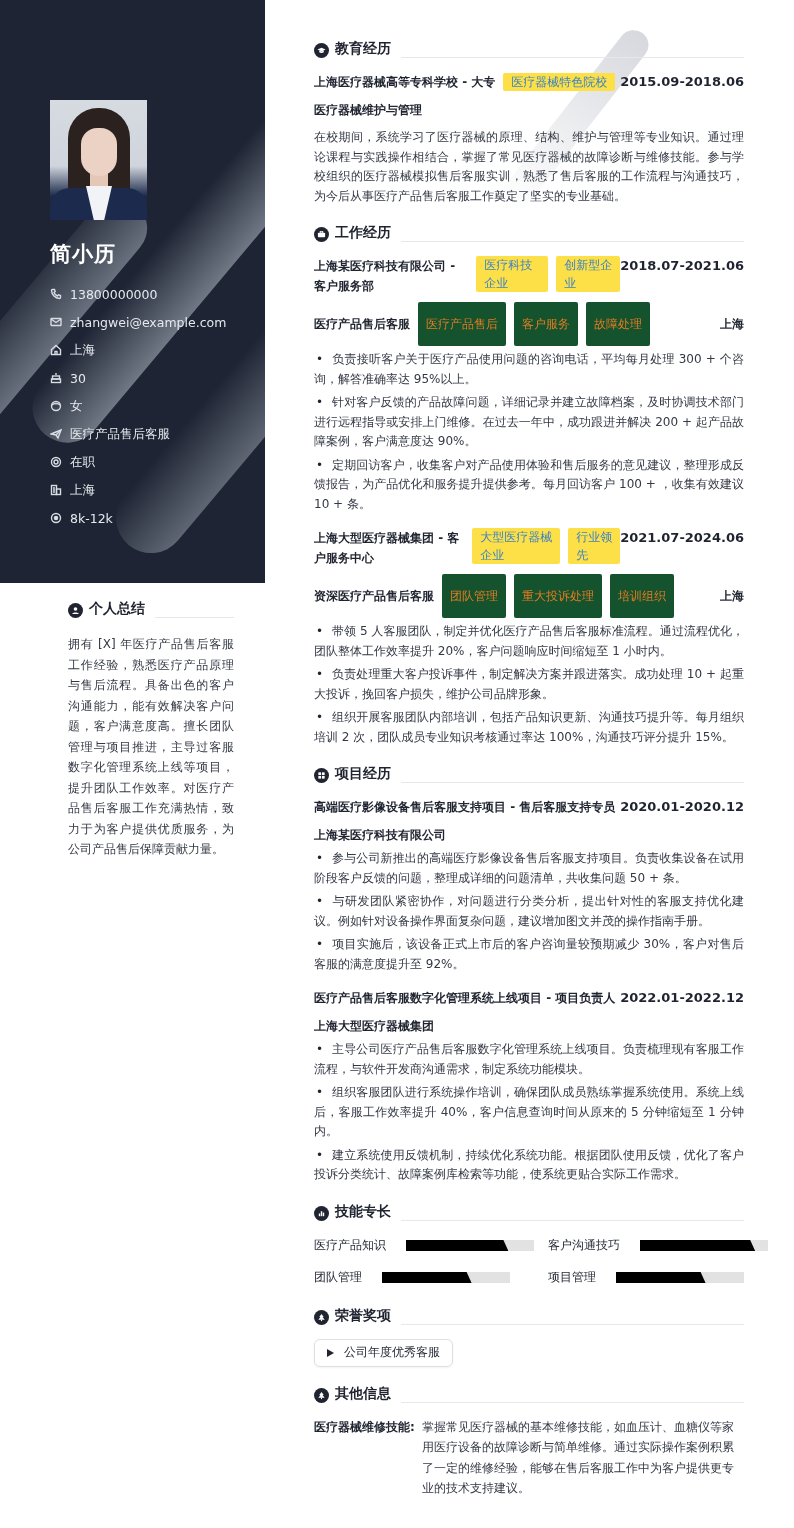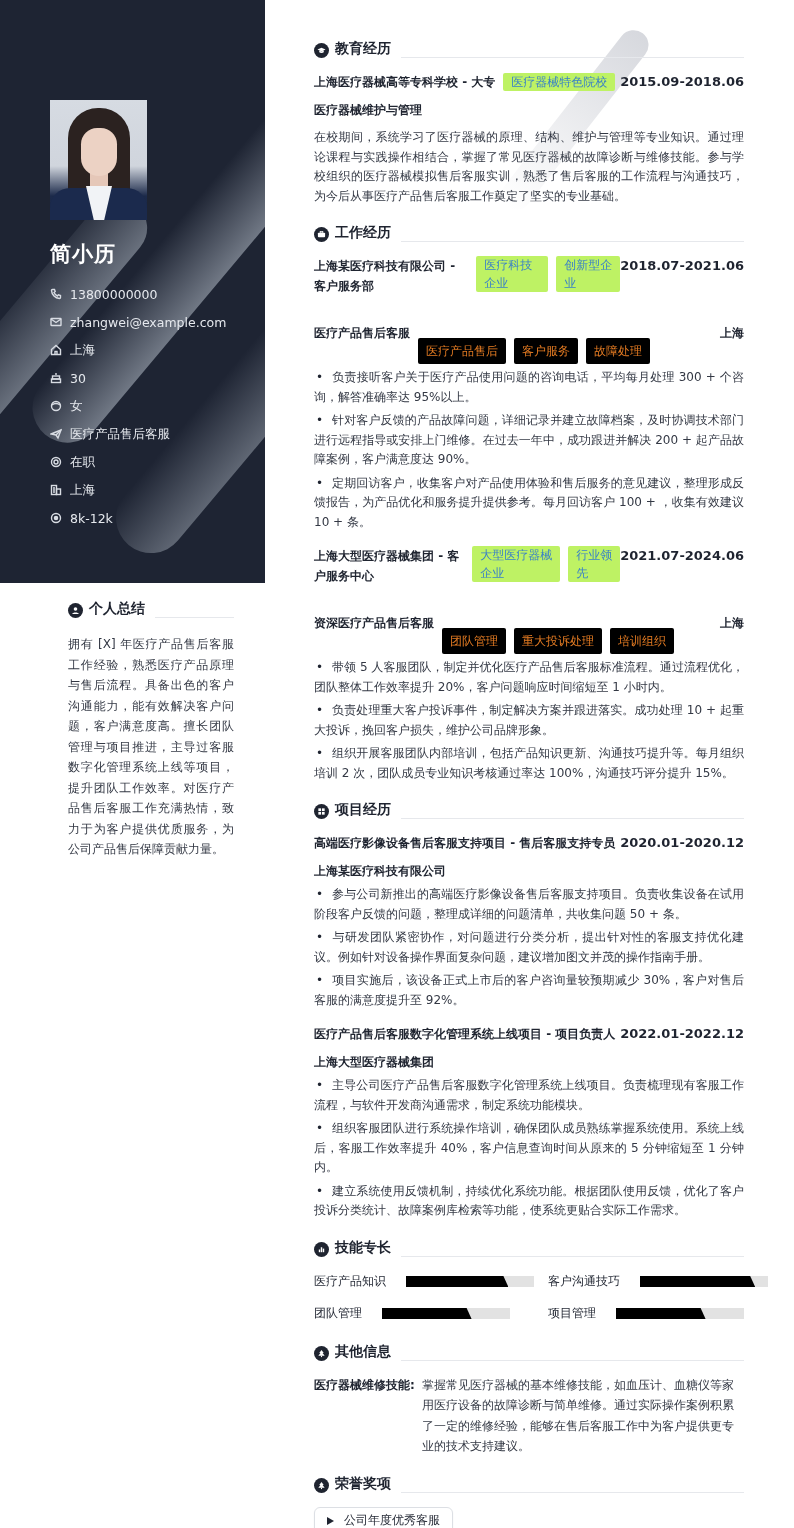--- a/index.html
+++ b/index.html
@@ -36,22 +36,22 @@
   .summary-text { margin-top: 16px; font-size: 12px; line-height: 20.5px; color: #333844; text-align: justify; }
 
   
   .main { position: absolute; left: 314px; top: 40px; width: 430px; }
   .main-deco { position: absolute; left: 560px; top: 10px; width: 30px; height: 220px; border-radius: 20px; transform: rotate(38deg); background: linear-gradient(180deg, rgba(210,212,218,0.9), rgba(230,232,236,0.0)); }
   .section { margin-bottom: 18px; }
   .main .sec-head { margin-bottom: 14px; }
   .row { display: flex; align-items: flex-start; justify-content: space-between; }
   .b { font-weight: 700; font-size: 12px; color: #1f2430; line-height: 20px; }
   .date { font-weight: 700; font-size: 13px; color: #1f2430; white-space: nowrap; line-height: 20px; }
-  .tag-blue { display: inline-block; background: #bef264; color: #3b82c6; font-size: 12px; padding: 0 8px; line-height: 18px; border-radius: 2px; margin-left: 8px; }
-  .tag-orange { display: inline-block; background: #000000; color: #e47b22; font-size: 12px; padding: 4px 8px; line-height: 18px; border-radius: 2px; margin-left: 8px; margin-top: 36px; }
+  .tag-blue { display: inline-block; background: #fde047; color: #3b82c6; font-size: 12px; padding: 0 8px; line-height: 18px; border-radius: 2px; margin-left: 8px; }
+  .tag-orange { display: inline-block; background: #14532d; color: #e47b22; font-size: 12px; padding: 13px 8px; line-height: 18px; border-radius: 2px; margin-left: 8px; }
   .para { font-size: 12px; line-height: 19.5px; color: #333844; text-align: justify; }
   .bullets { list-style: none; margin-top: 4px; }
   .bullets li { font-size: 12px; line-height: 19.5px; color: #333844; margin-bottom: 4px; text-align: justify; }
   .bullets li::before { content: "•"; display: inline-block; width: 16px; padding-left: 2px; color: #1f2430; }
   .entry { margin-bottom: 14px; }
   .entry-sub { display: flex; align-items: center; justify-content: space-between; margin-top: 6px; margin-bottom: 4px; }
   .entry-sub-left { display: flex; align-items: center; }
 
   .skills { display: grid; grid-template-columns: 1fr 1fr; row-gap: 10px; column-gap: 14px; }
   .skill { display: flex; align-items: center; font-size: 12px; color: #1f2430; height: 22px; gap: 12px; }
@@ -356,38 +356,38 @@
   </div>
 
   <div class="section">
     <div class="sec-head">
       <span class="sec-icon">
           <svg viewBox="0 0 10 10">
             <path d="M5 1 L7.5 4.5 L6.2 4.5 L8.5 7.5 L1.5 7.5 L3.8 4.5 L2.5 4.5 Z"></path>
             <rect x="4.4" y="7.5" width="1.2" height="1.5"></rect>
           </svg>
         </span>
+      <span class="sec-title">荣誉奖项</span>
+      <span class="sec-line"></span>
+    </div>
+    <div class="award">
+      <span class="tri"></span>
+      <span>公司年度优秀客服</span>
+    </div>
+  </div>
+
+  <div class="section">
+    <div class="sec-head">
+      <span class="sec-icon">
+          <svg viewBox="0 0 10 10">
+            <path d="M5 1 L7.5 4.5 L6.2 4.5 L8.5 7.5 L1.5 7.5 L3.8 4.5 L2.5 4.5 Z"></path>
+            <rect x="4.4" y="7.5" width="1.2" height="1.5"></rect>
+          </svg>
+        </span>
       <span class="sec-title">其他信息</span>
       <span class="sec-line"></span>
     </div>
     <div class="other-row" style="margin-top:8px;">
       <span class="other-label">医疗器械维修技能:</span>
       <span class="other-text">掌握常见医疗器械的基本维修技能，如血压计、血糖仪等家用医疗设备的故障诊断与简单维修。通过实际操作案例积累了一定的维修经验，能够在售后客服工作中为客户提供更专业的技术支持建议。</span>
     </div>
   </div>
-
-  <div class="section">
-    <div class="sec-head">
-      <span class="sec-icon">
-          <svg viewBox="0 0 10 10">
-            <path d="M5 1 L7.5 4.5 L6.2 4.5 L8.5 7.5 L1.5 7.5 L3.8 4.5 L2.5 4.5 Z"></path>
-            <rect x="4.4" y="7.5" width="1.2" height="1.5"></rect>
-          </svg>
-        </span>
-      <span class="sec-title">荣誉奖项</span>
-      <span class="sec-line"></span>
-    </div>
-    <div class="award">
-      <span class="tri"></span>
-      <span>公司年度优秀客服</span>
-    </div>
-  </div>
 </div>
 
 </body></html>

